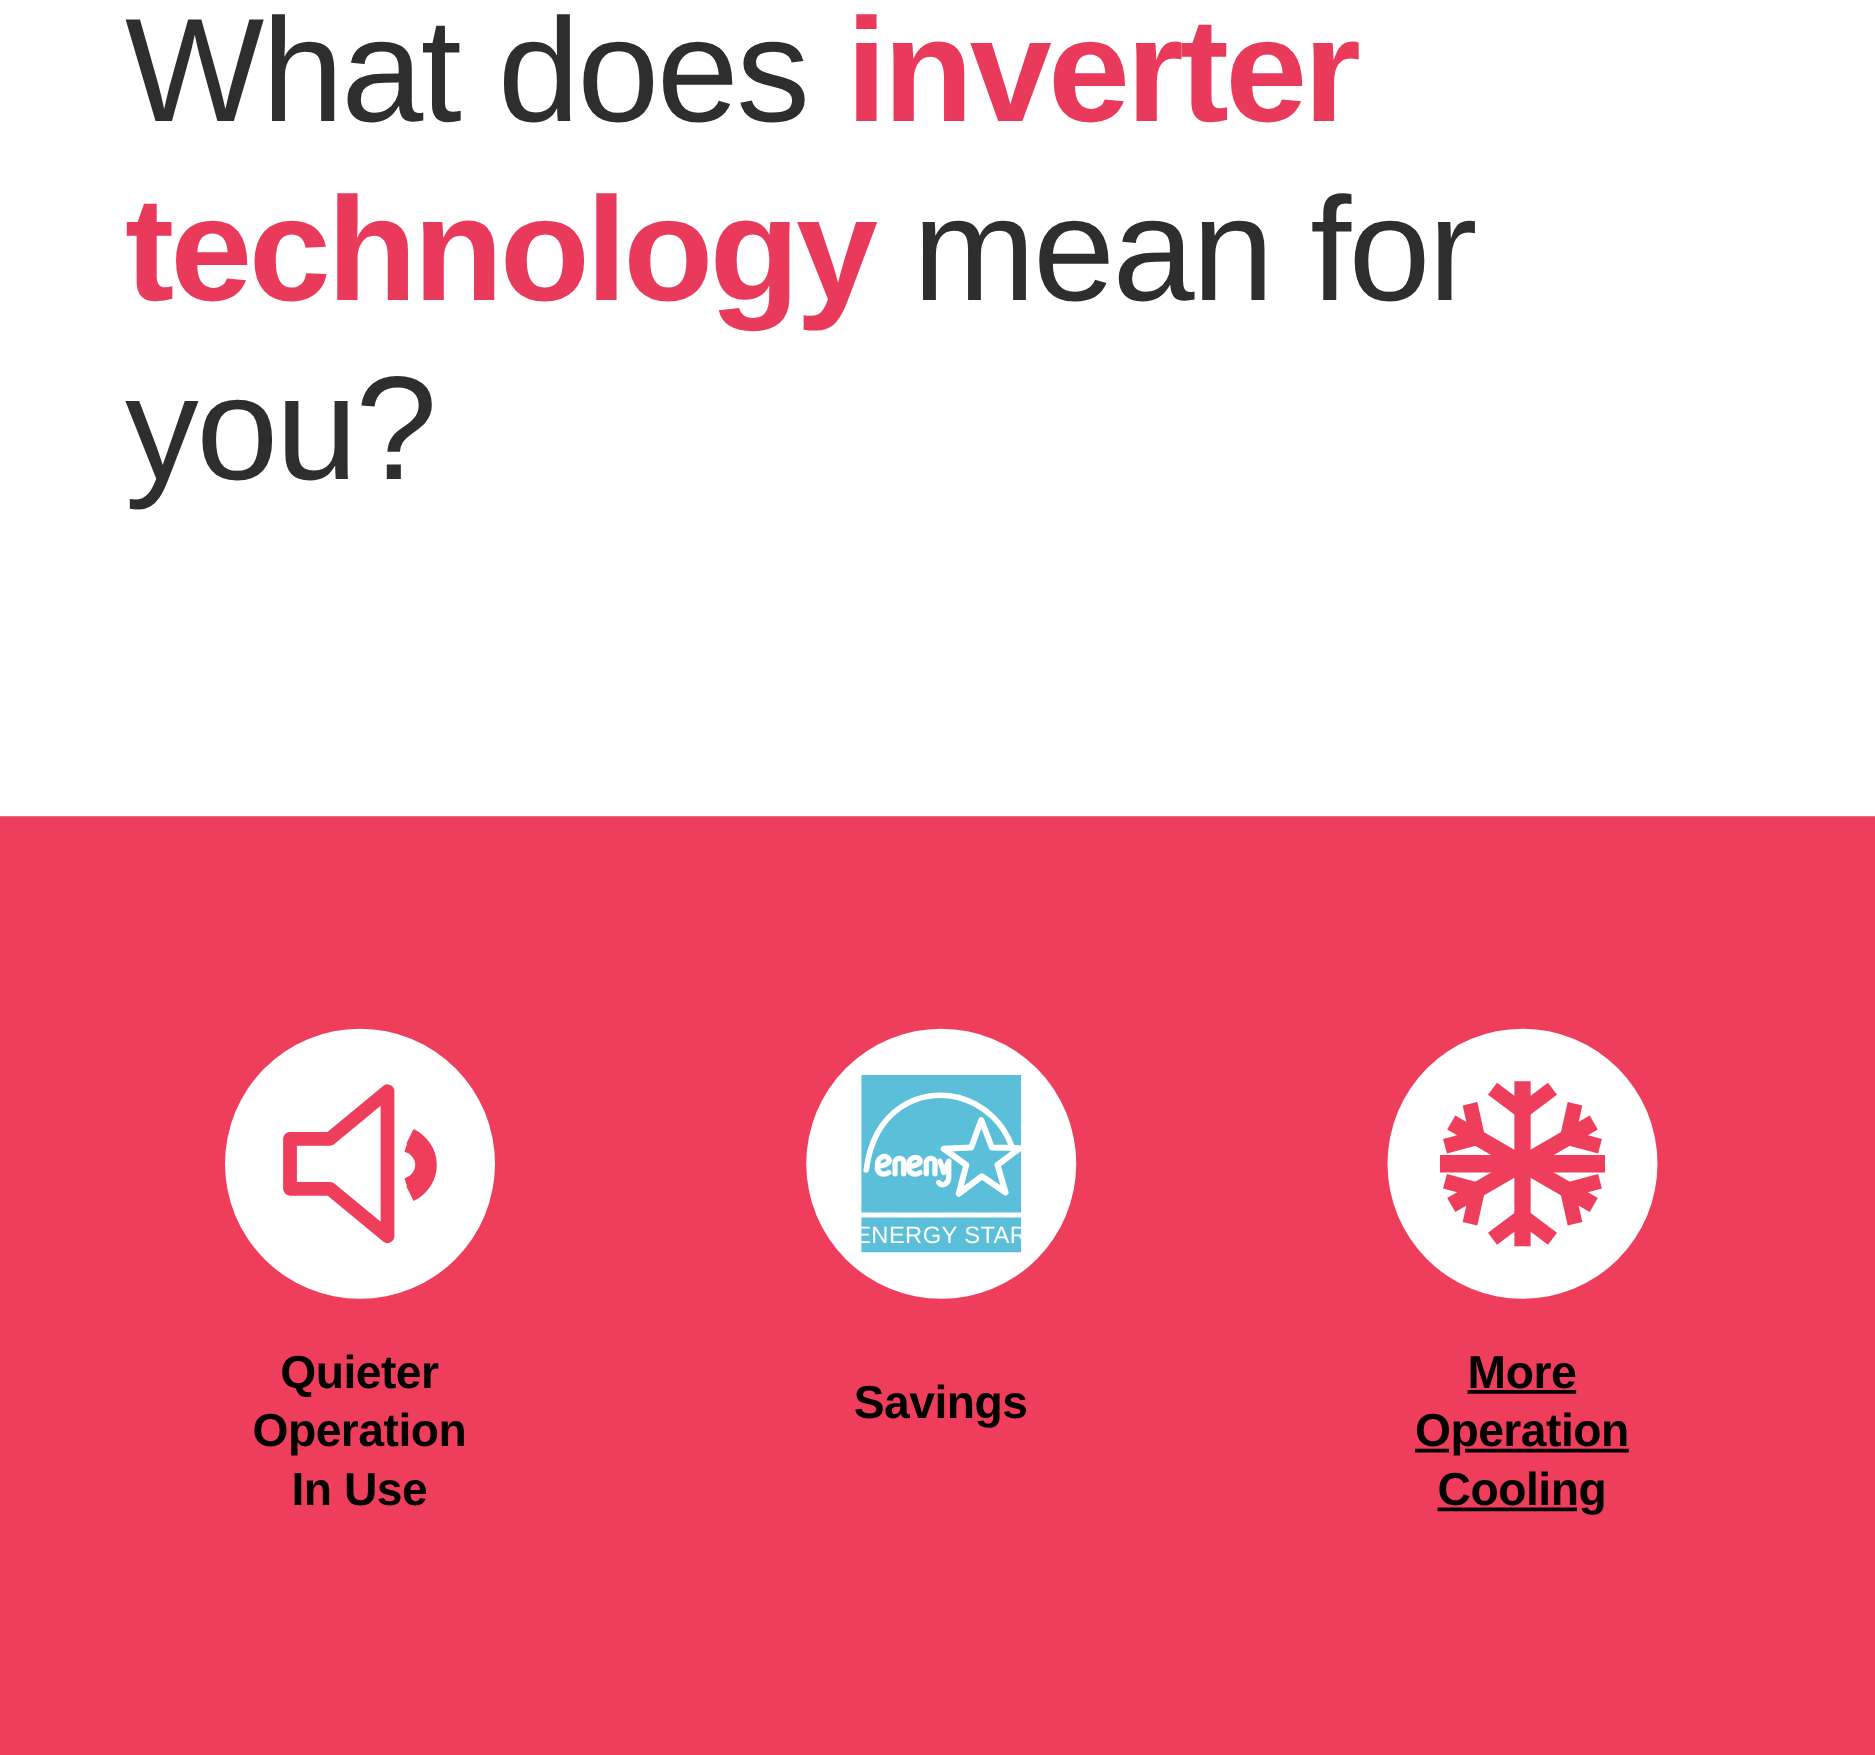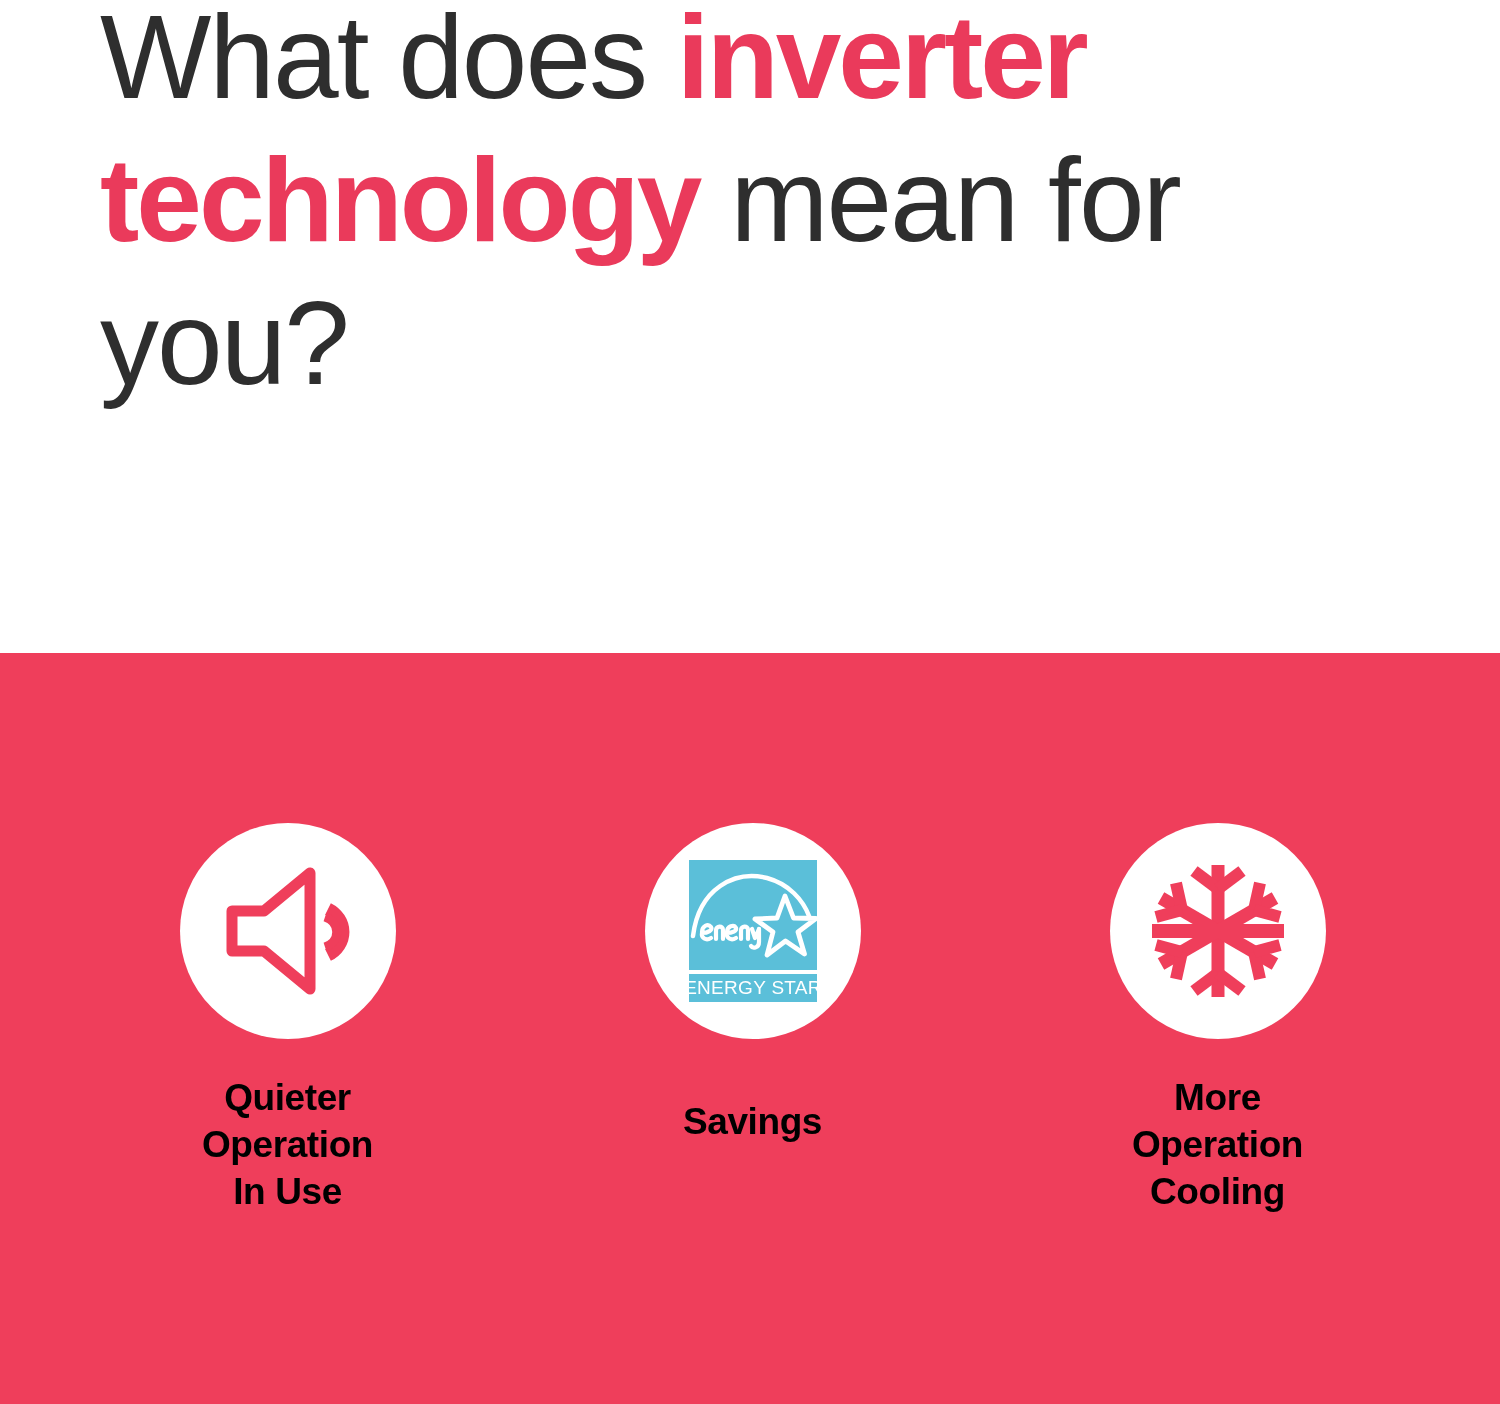--- a/index.html
+++ b/index.html
@@ -82,21 +82,21 @@
   .feature {
     position: relative;
     width: 465px;
     display: flex;
     flex-direction: column;
     align-items: center;
   }
 
   .feature-1 { margin-left: 55px; }
   .feature-2 { margin-left: 0px; gap: 24px; }
-  .feature-3 { margin-left: 0px; }
+  .feature-3 { margin-left: 0px; text-decoration: underline; }
 
   .icon-circle {
     position: relative;
     width: 216px;
     height: 216px;
     border-radius: 50%;
     background: #ffffff;
     margin-top: 170px;
     display: flex;
     align-items: center;

